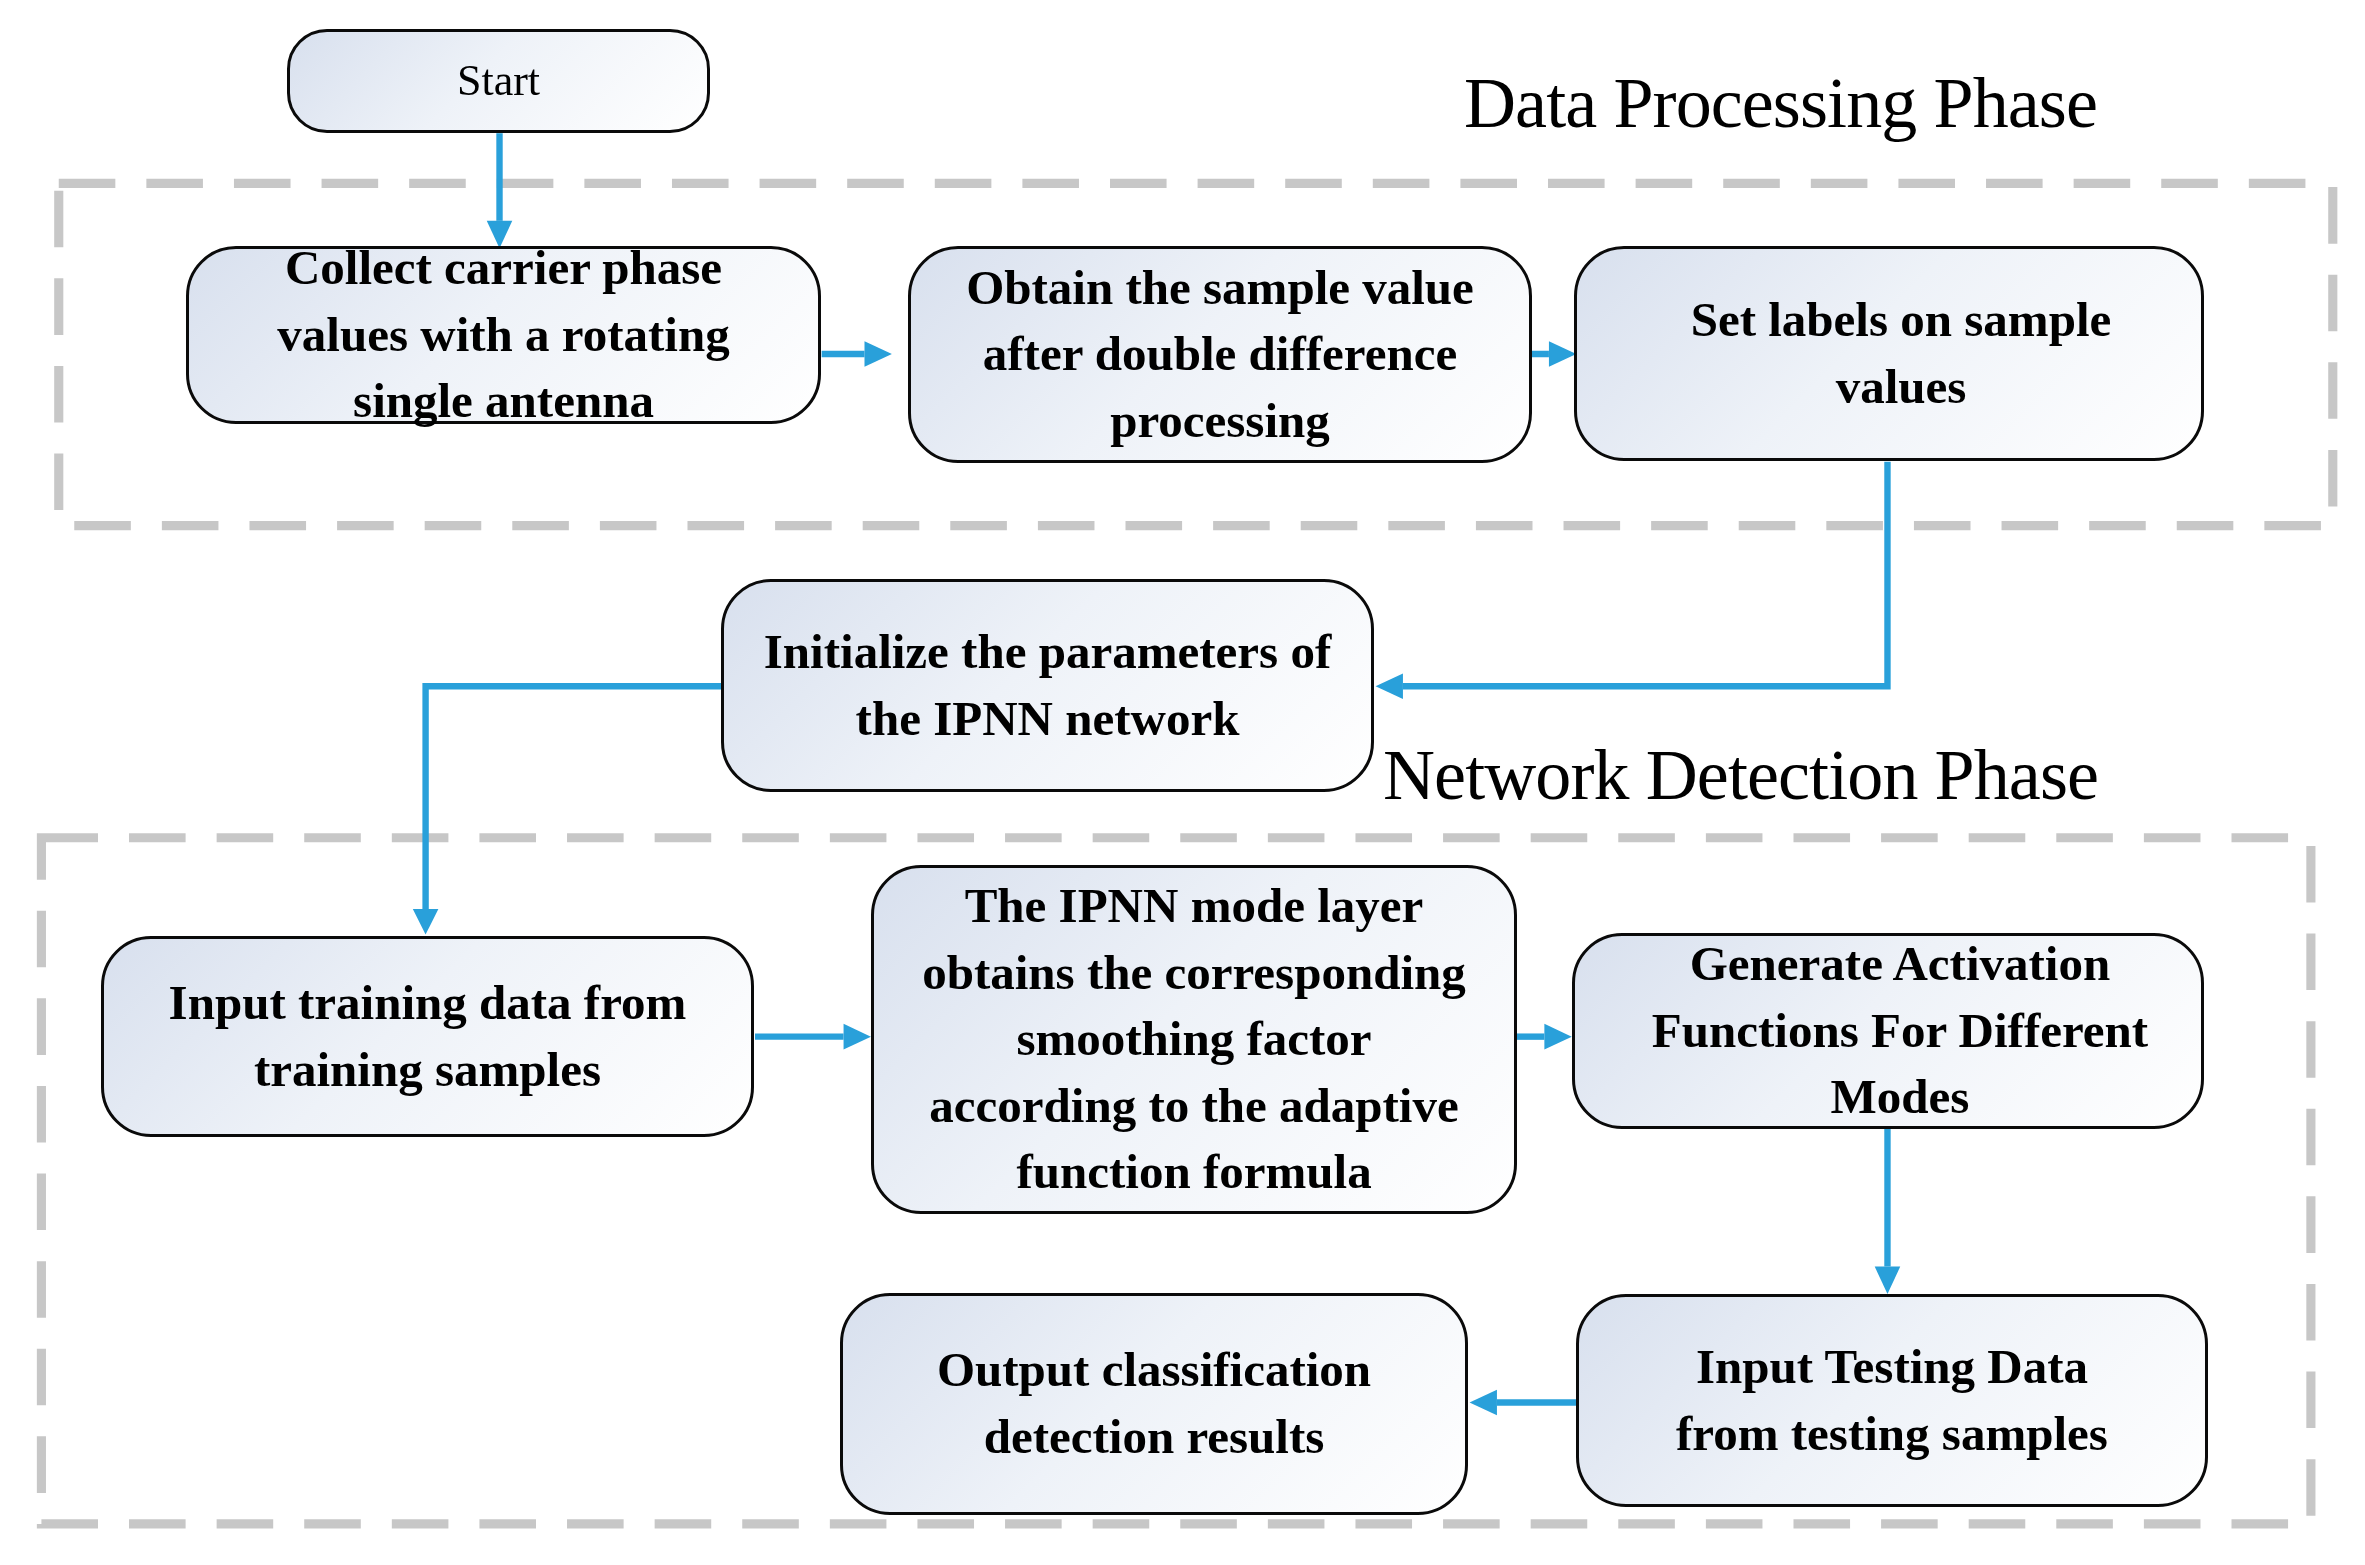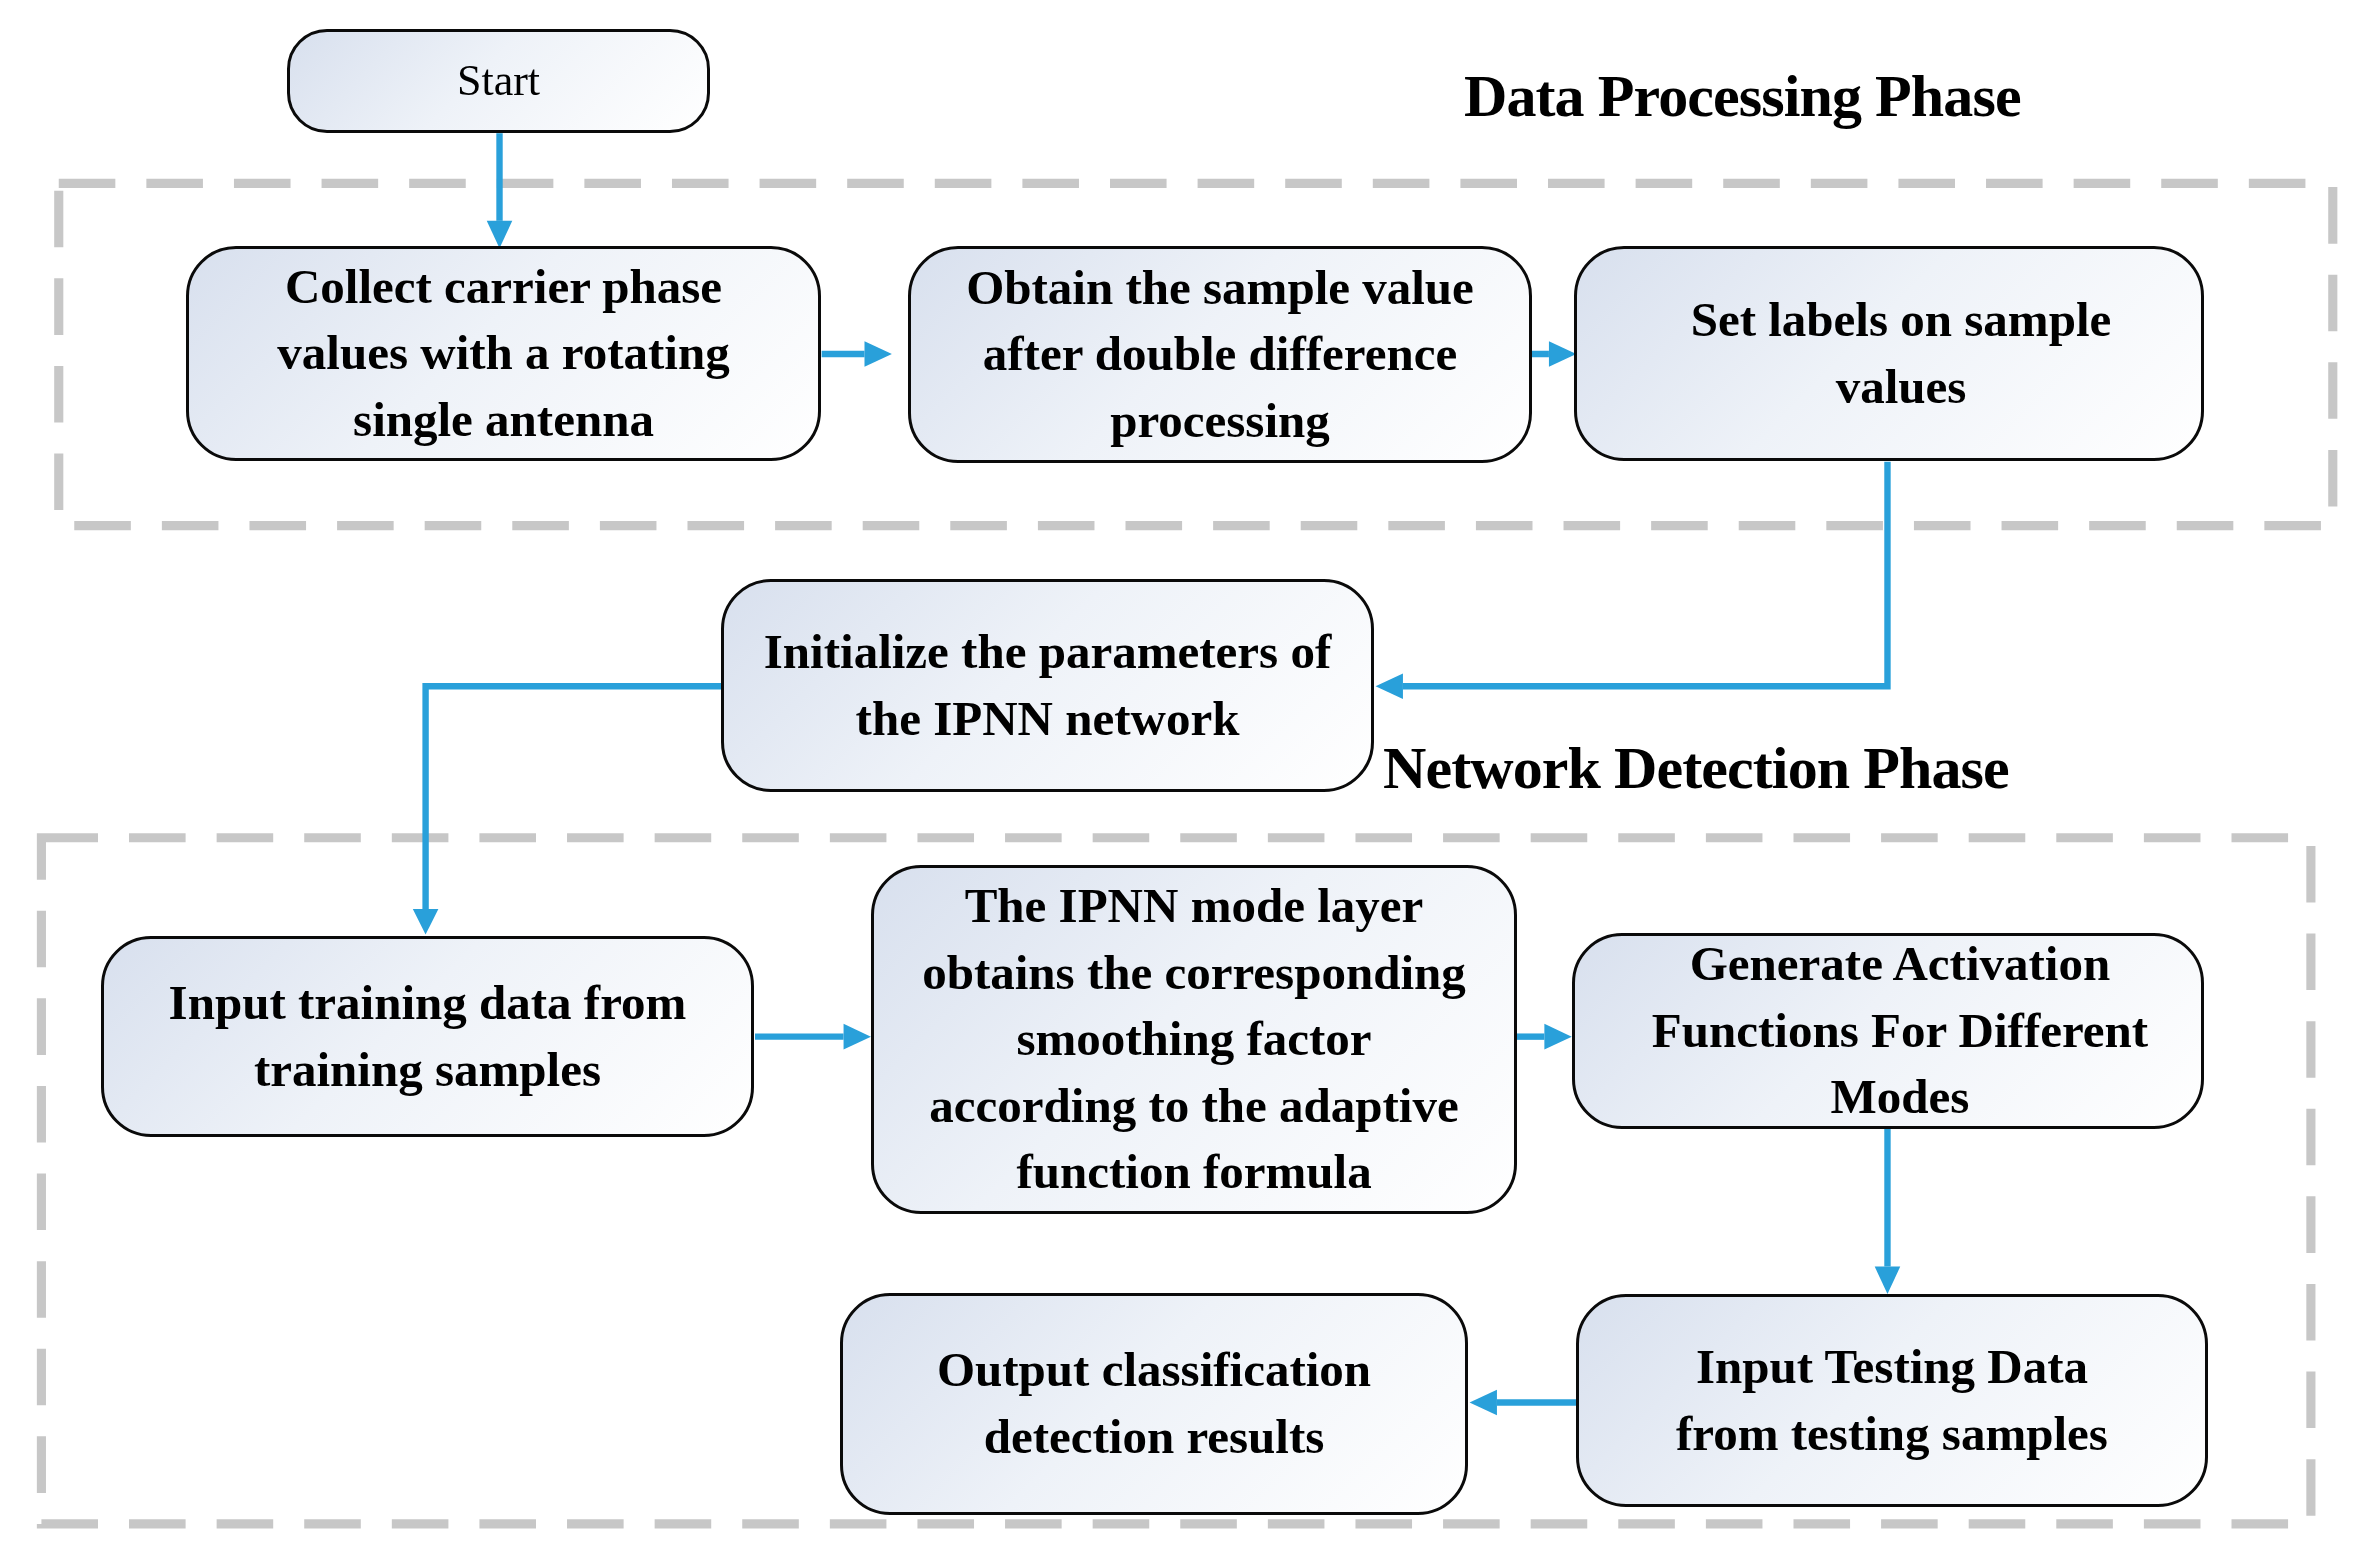--- a/index.html
+++ b/index.html
@@ -29,28 +29,28 @@
     display:flex;align-items:center;justify-content:center;
     text-align:center;
     font-weight:bold;
     font-size:49px;
     line-height:1.36;
   }
   .node span{display:block;width:100%;white-space:pre-line;}
   .node.start{border-radius:40px;font-weight:400;font-size:44px;}
   .phase-title{
     position:absolute;
-    font-weight:bold;
-    font-size:60px;
+    font-weight:normal;
+    font-size:72px;
     letter-spacing:-0.9px;
     white-space:nowrap;
   }
   
   .n-start{left:287px;top:29px;width:423px;height:104px;}
-  .n-collect{left:186px;top:246px;width:635px;height:215px;}
+  .n-collect{left:186px;top:246px;width:635px;height:178px;}
   .n-obtain{left:908px;top:246px;width:624px;height:217px;}
   .n-setlabels{left:1574px;top:246px;width:630px;height:215px;padding-left:24px;}
   .n-init{left:721px;top:579px;width:653px;height:213px;}
   .n-train{left:101px;top:936px;width:653px;height:201px;}
   .n-ipnn{left:871px;top:865px;width:646px;height:349px;}
   .n-generate{left:1572px;top:933px;width:632px;height:196px;padding-left:24px;}
   .n-test{left:1576px;top:1294px;width:632px;height:213px;}
   .n-output{left:840px;top:1293px;width:628px;height:222px;}
   .t-phase1{left:1464px;top:62px;}
   .t-phase2{left:1383px;top:734px;}

